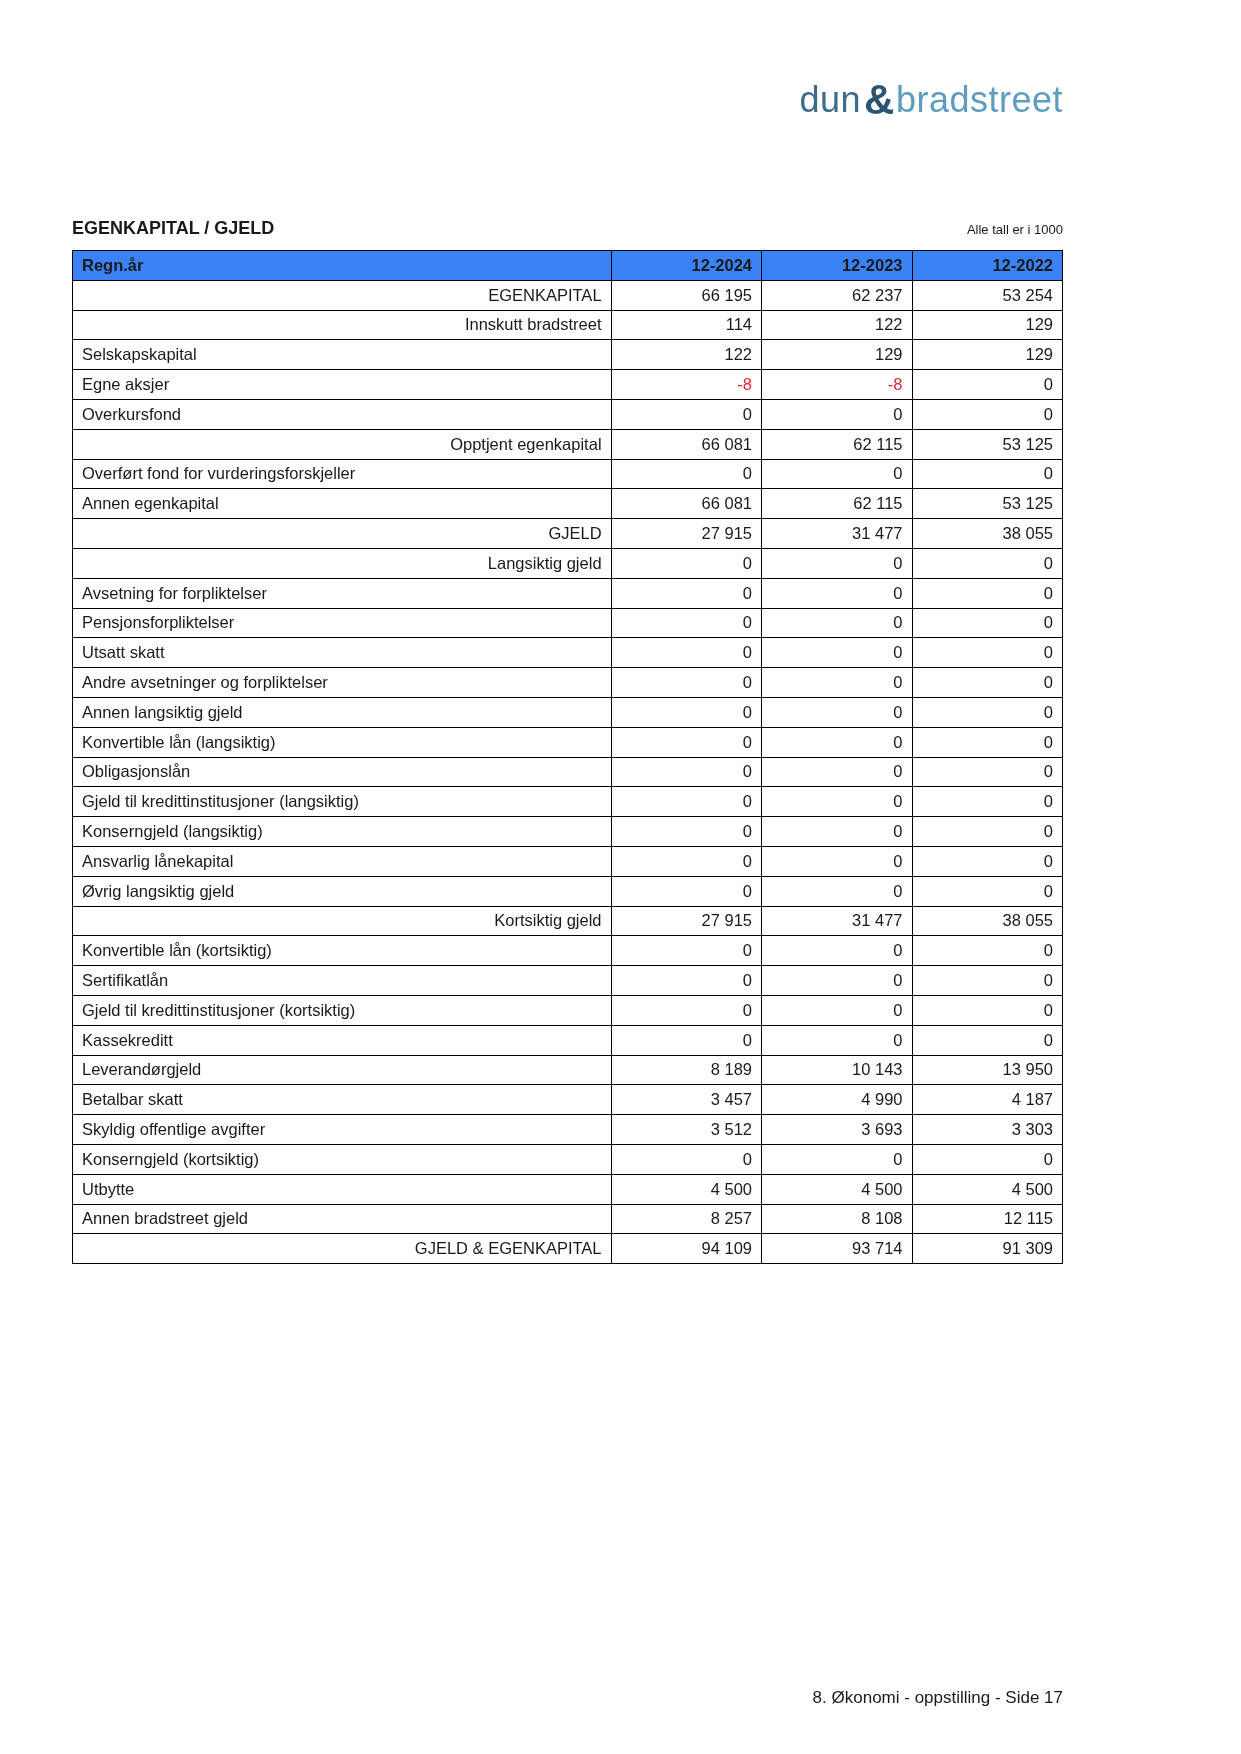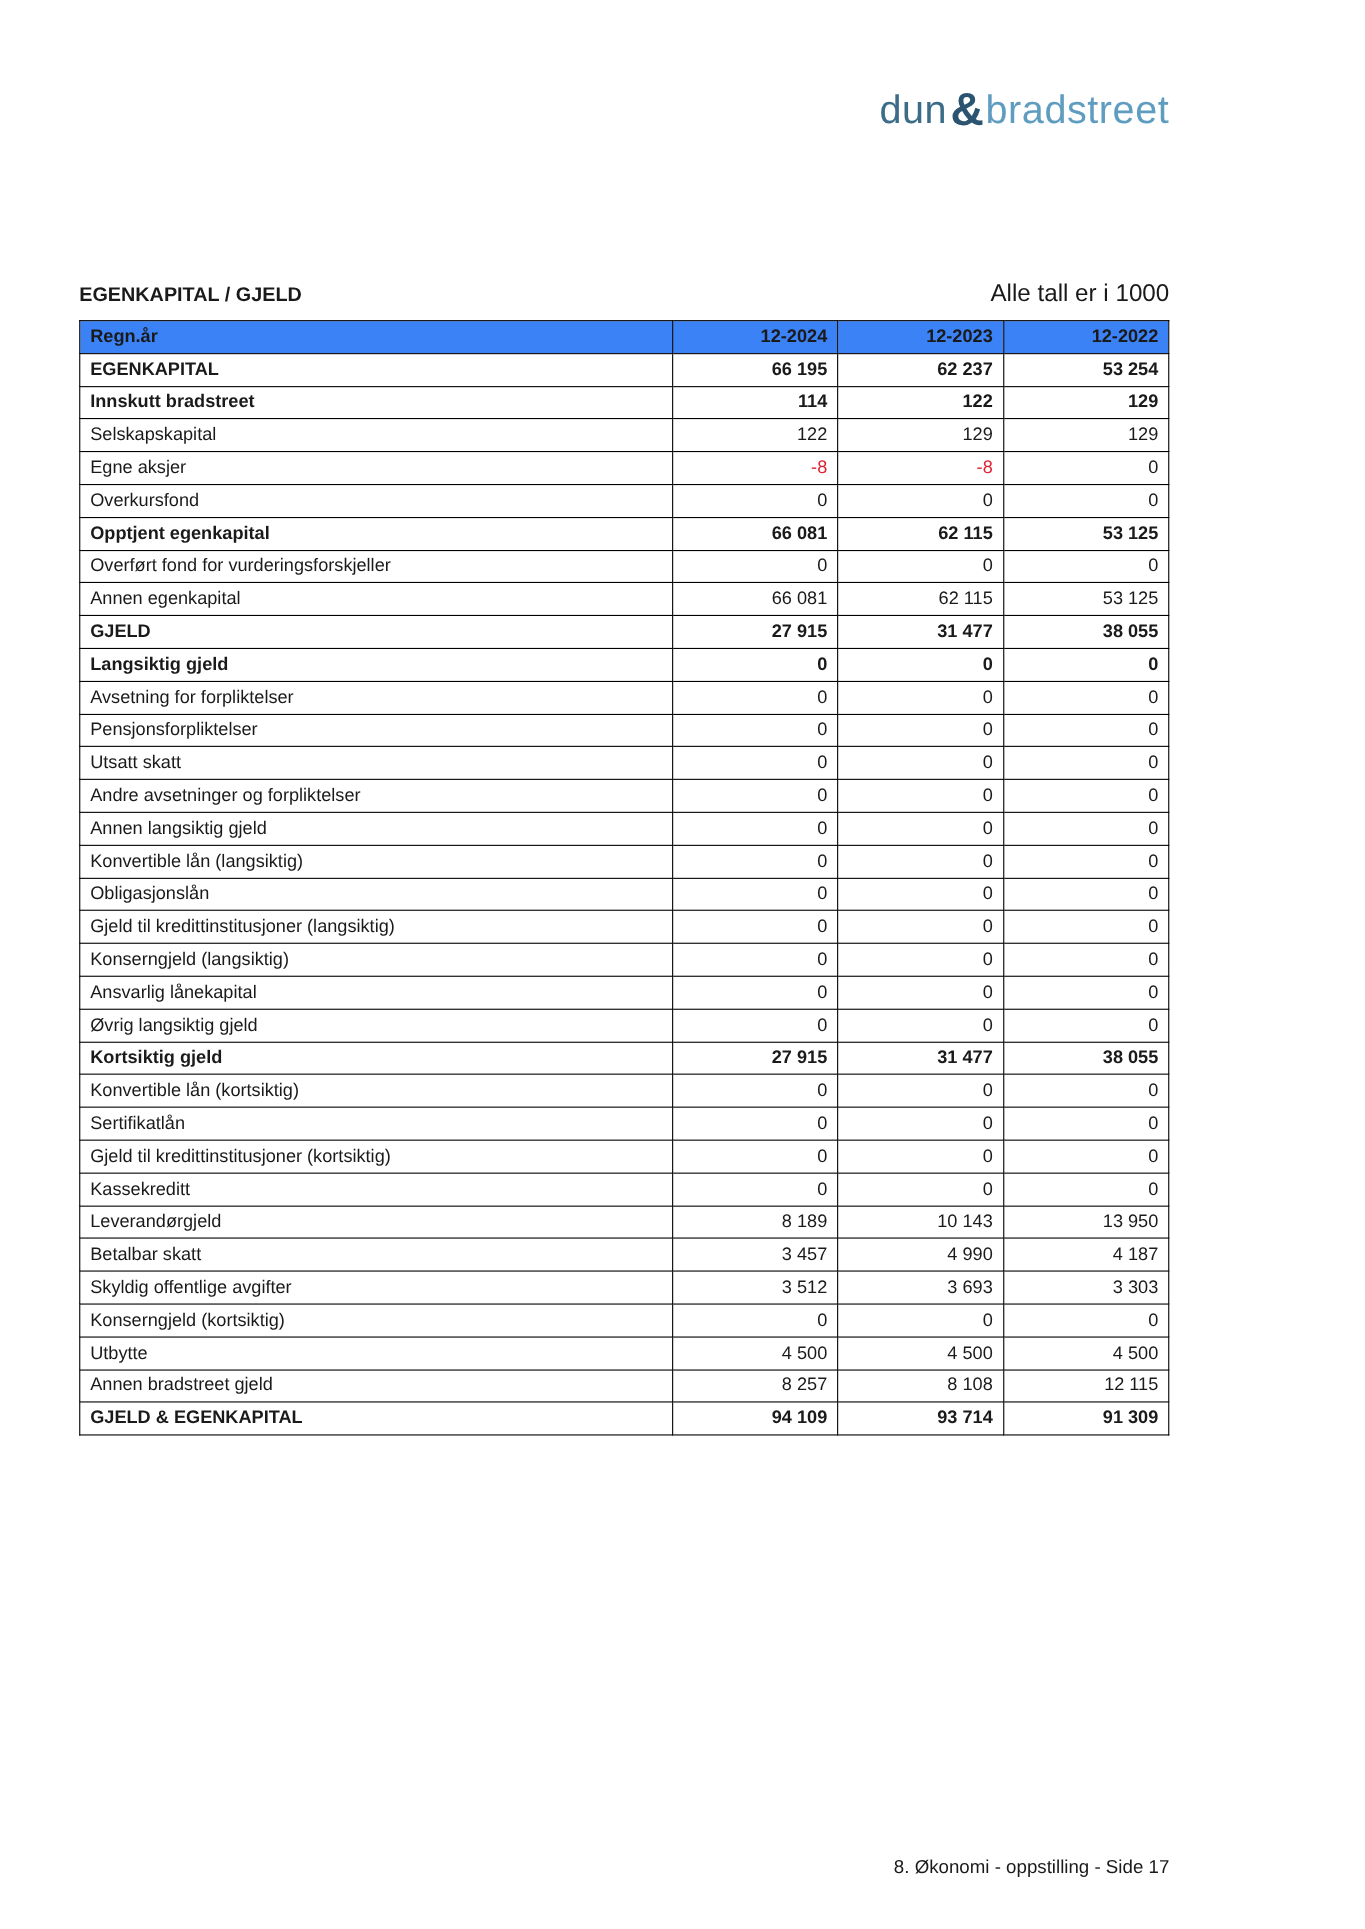--- a/index.html
+++ b/index.html
@@ -39,24 +39,23 @@
     position: absolute;
     left: 72px;
     top: 218px;
     width: 991px;
   }
   .title-row {
     display: flex;
     justify-content: space-between;
     align-items: baseline;
     margin-bottom: 11px;
-    margin-top: 36px;
   }
   .page-title { font-size: 18px; font-weight: bold; }
-  .unit-note  { font-size: 22px; font-weight: normal; }
+  .unit-note  { font-size: 13px; font-weight: normal; }
 
   
   table.balance {
     width: 100%;
     border-collapse: collapse;
     table-layout: fixed;
   }
   table.balance td, table.balance th {
     border: 1.5px solid #000;
     height: 29.8px;
@@ -66,21 +65,21 @@
     overflow: hidden;
     white-space: nowrap;
   }
   col.c-label { width: 54.4%; }
   col.c-val   { width: 15.2%; }
 
   tr.head-row th { background: #3b82f6; font-weight: bold; }
   th.label-cell, td.label-cell { text-align: left; font-weight: normal; }
   th.value-cell, td.value-cell { text-align: right; font-weight: normal; }
   tr.head-row th.label-cell, tr.head-row th.value-cell { font-weight: bold; }
-  tr.bold-row td { font-weight: bold; }
+  tr.bold-row td { font-weight: normal; text-align: right; }
   td.negative { color: #e02330; }
 
   
   .footer {
     position: absolute;
     top: 1688px;
     right: 178px;
     font-size: 17px;
     color: #1a1a1a;
   }

